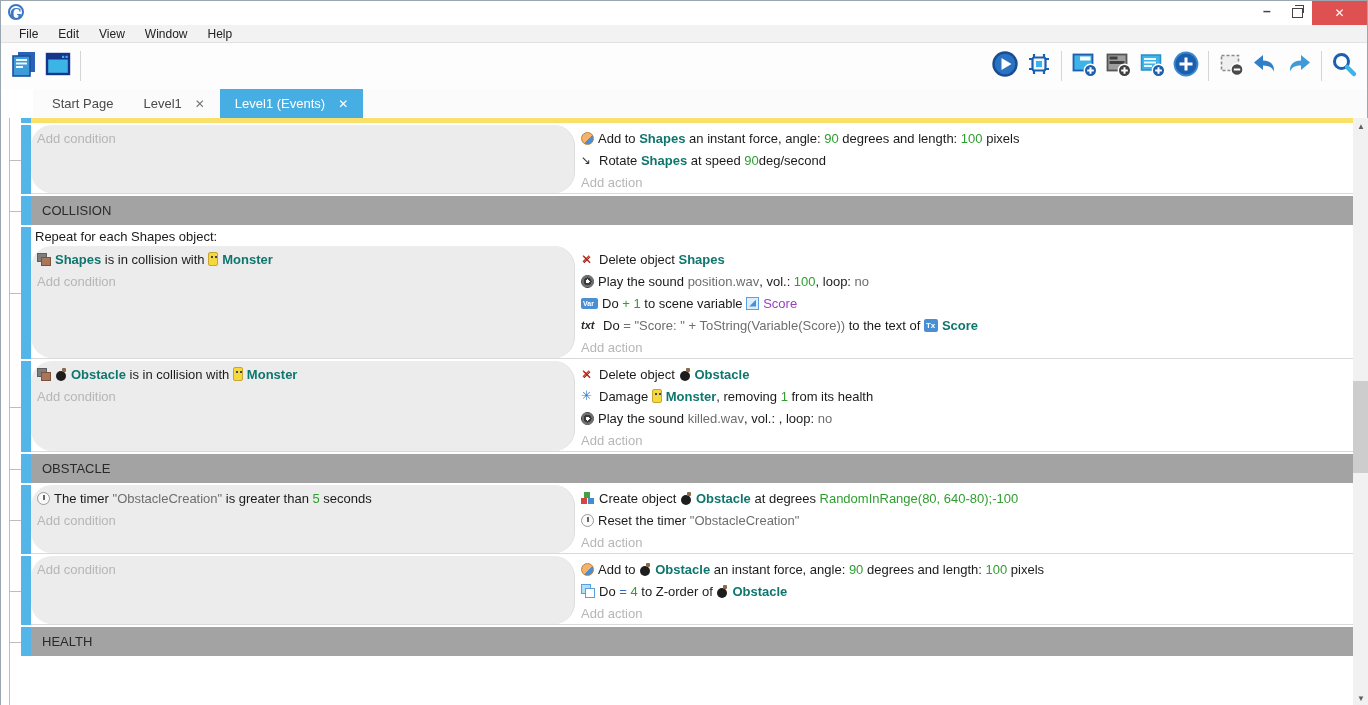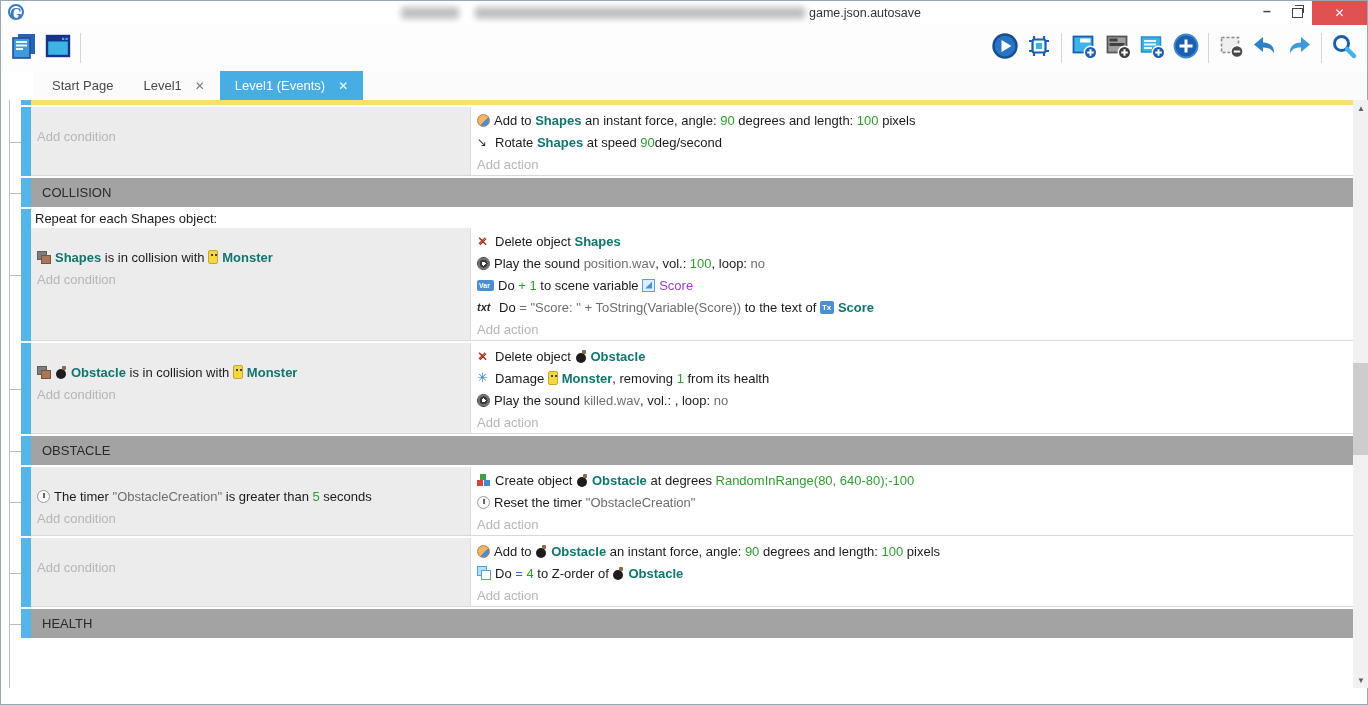--- a/index.html
+++ b/index.html
@@ -44,21 +44,21 @@
   .sheet{position:absolute;left:0;top:0;width:1352px;height:588px;overflow:hidden;background:#fff;}
   .trunk{position:absolute;left:8px;top:0;bottom:0;width:1px;background:#bdbdbd;}
   .row{position:relative;margin-bottom:2px;padding-left:30px;}
   .bluebar{position:absolute;left:20px;top:0;bottom:0;width:10px;background:#54b6e8;}
   .stub{position:absolute;left:8px;top:50%;width:12px;border-top:1px solid #bdbdbd;}
   .strip-box{height:5px;background:#f9e06b;}
   .comment-box{height:29px;background:#a3a3a3;display:flex;align-items:center;padding-left:11px;font-size:13px;color:#2a2a2a;}
   .evt{background:#fff;border-bottom:1px solid #d9d9d9;}
   .evh{height:19px;display:flex;align-items:center;padding-left:4px;font-size:13px;color:#1b1b1b;}
   .evbody{display:flex;align-items:stretch;}
-  .cond{width:440px;flex:none;background:#ececec;border-right:1px solid #ddd;box-sizing:border-box;padding-top:18px;}
+  .cond{width:544px;flex:none;background:#ececec;border-right:1px solid #ddd;box-sizing:border-box;padding-top:2px;border-radius:21px;}
   .act{flex:1;background:#fff;padding-top:2px;}
   .line{height:22px;display:flex;align-items:center;padding-left:6px;white-space:pre;font-size:13px;color:#1b1b1b;}
   .line.ph{color:#b6b6b6;}
   .run.plain{color:#1b1b1b;}
   .run.obj{color:#0f766e;font-weight:bold;}
   .run.num{color:#2f9e2f;}
   .run.str{color:#6e6e6e;}
   .run.var{color:#9b3fc0;}
   .run.op{color:#3c66c4;}
 
@@ -97,34 +97,36 @@
   .sarrow.down{bottom:0;}
   .sthumb{position:absolute;left:0;top:263px;width:16px;height:92px;background:#cdcdcd;}
 </style>
 </head>
 <body>
 
 <div class="window">
 
   <div class="titlebar">
     <span class="appicon">G</span>
-    <div class="title-group">
-      <span class="blur b1"></span>
-      <span class="blur b2"></span>
-      <span class="title-text">game.json.autosave</span>
-    </div>
     <div class="wincontrols">
       <span class="wc min">–</span>
       <span class="wc max">
           <span class="maxglyph"></span>
         </span>
       <span class="wc close">✕</span>
     </div>
   </div>
 
+  <div class="menubar" id="menubar">
+      <span class="menu-item">File</span>
+      <span class="menu-item">Edit</span>
+      <span class="menu-item">View</span>
+      <span class="menu-item">Window</span>
+      <span class="menu-item">Help</span>
+    </div>
 
   <div class="toolbar">
     <div class="tb-left" id="tbLeft">
         <div class="tbtn">
           <span><svg width="30" height="30" viewBox="0 0 30 30">
               <rect x="9" y="3" width="17" height="20" fill="#2a62b8"></rect>
               <rect x="4" y="7" width="17" height="20" fill="#3d9bd9" stroke="#1c4f9e" stroke-width="1.6"></rect>
               <path d="M7 11h11M7 14.5h11M7 18h7" stroke="#e8f7ff" stroke-width="1.8"></path>
             </svg></span>
         </div>

